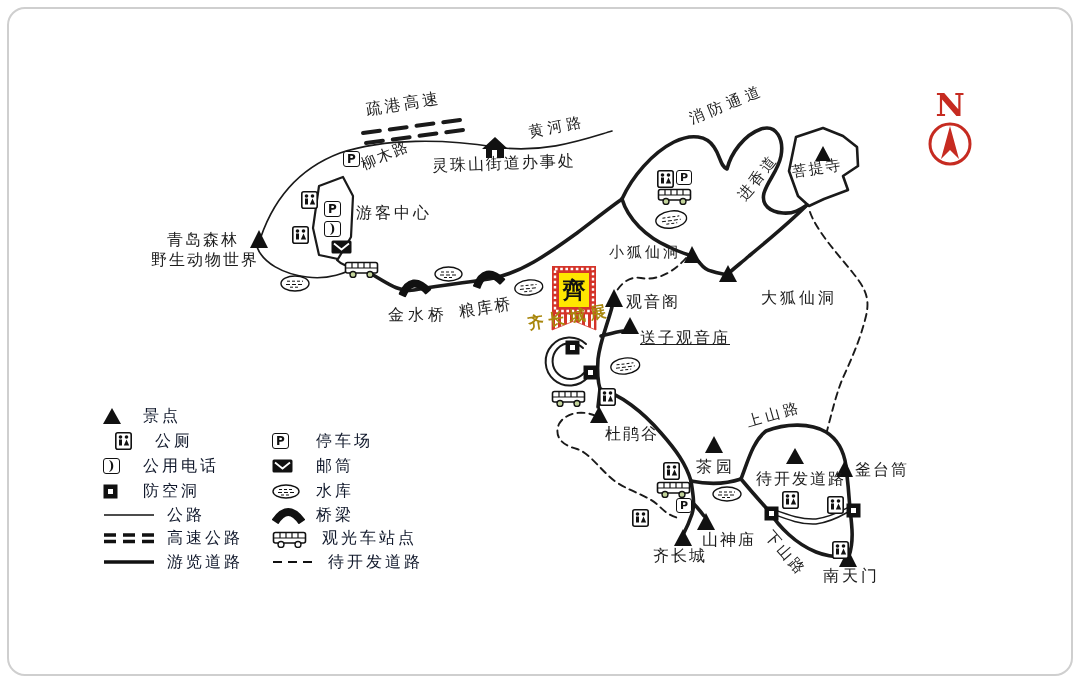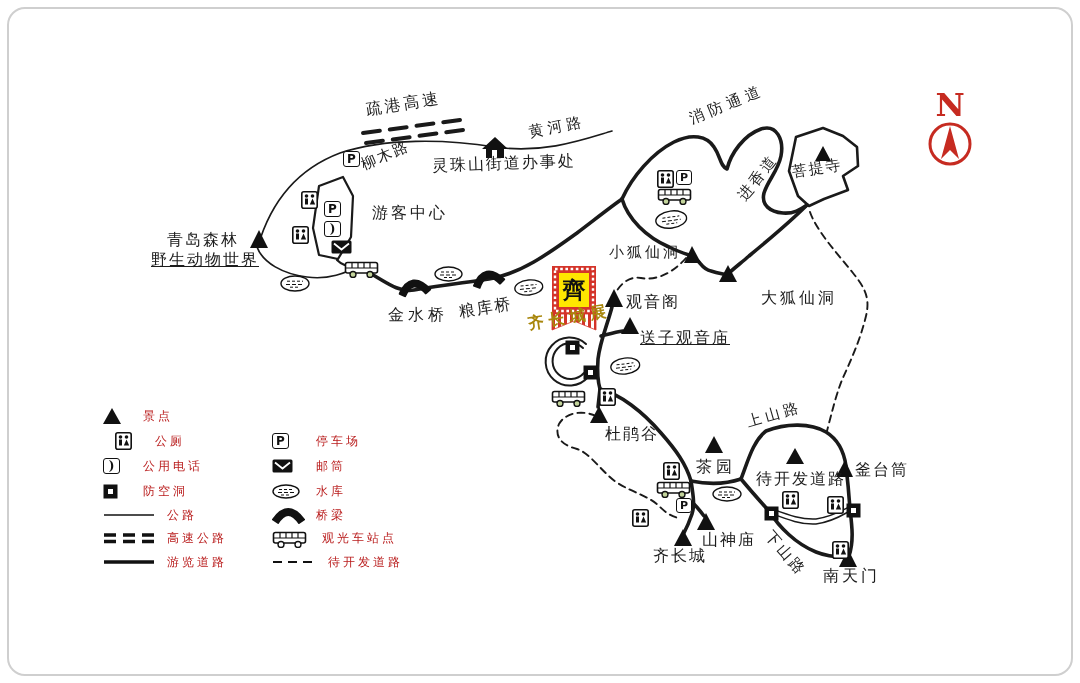--- a/index.html
+++ b/index.html
@@ -13,21 +13,21 @@
   .lbl.small{font-size:15px;}
   .gold{color:#a8860b;font-weight:bold;}
   .icon{position:absolute;}
   .pbox{position:absolute;box-sizing:border-box;border:1.7px solid #111;border-radius:3px;
         background:#fff;display:flex;align-items:center;justify-content:center;
         font-weight:bold;color:#111;}
   
   .legend{position:absolute;left:95px;top:399px;width:330px;}
   .lrow{position:absolute;display:flex;align-items:center;height:22px;}
   .lrow .ic{display:flex;align-items:center;justify-content:flex-start;}
-  .lrow .tx{font-size:12px;letter-spacing:3px;color:#b91c1c;margin-left:10px;}
+  .lrow .tx{font-size:16px;letter-spacing:3px;color:#0f172a;margin-left:10px;}
   
   .compass{position:absolute;left:921px;top:90px;width:58px;height:78px;text-align:center;}
   .compass .n{font-family:"DejaVu Serif",serif;font-weight:bold;font-size:32px;
               color:#c62b21;line-height:30px;}
 </style>
 </head>
 <body>
 
 <div class="stage">
   <div class="frame"></div>
@@ -339,23 +339,23 @@
         <line x1="26" y1="3.5" x2="26" y2="9" stroke="#111" stroke-width="1.2"></line>
         <circle cx="9" cy="15.5" r="3" fill="#c3d49b" stroke="#111" stroke-width="1.4"></circle>
         <circle cx="26" cy="15.5" r="3" fill="#c3d49b" stroke="#111" stroke-width="1.4"></circle>
       </svg>
   </div>
 
   <div class="lbl" style="left:366px;top:100px;transform:rotate(-9deg);letter-spacing:3px;">疏港高速</div>
   <div class="lbl small" style="left:362px;top:156px;transform:rotate(-23deg);">柳木路</div>
   <div class="lbl small" style="left:529px;top:123px;transform:rotate(-11deg);letter-spacing:4px;">黄河路</div>
   <div class="lbl" style="left:432px;top:156px;transform:rotate(-2deg);">灵珠山街道办事处</div>
-  <div class="lbl" style="left:356px;top:203px;letter-spacing:3px;margin-left:16px;">游客中心</div>
+  <div class="lbl" style="left:356px;top:203px;letter-spacing:3px;">游客中心</div>
   <div class="lbl" style="left:167px;top:230px;">青岛森林</div>
-  <div class="lbl" style="left:151px;top:250px;text-decoration:underline;">野生动物世界</div>
+  <div class="lbl" style="left:151px;top:250px;">野生动物世界</div>
   <div class="lbl small" style="left:690px;top:110px;transform:rotate(-22deg);letter-spacing:5px;">消防通道</div>
   <div class="lbl small" style="left:792px;top:163px;transform:rotate(-9deg);">菩提寺</div>
   <div class="lbl small" style="left:734px;top:193px;transform:rotate(-52deg);transform-origin:left top;letter-spacing:3px;">进香道</div>
   <div class="lbl small" style="left:609px;top:243px;letter-spacing:3px;">小狐仙洞</div>
   <div class="lbl" style="left:721px;top:288px;letter-spacing:3px;margin-left:40px;">大狐仙洞</div>
   <div class="lbl" style="left:626px;top:292px;">观音阁</div>
   <div class="lbl" style="left:640px;top:328px;text-decoration:underline;">送子观音庙</div>
   <div class="lbl" style="left:388px;top:305px;letter-spacing:4px;">金水桥</div>
   <div class="lbl" style="left:459px;top:302px;transform:rotate(-9deg);">粮库桥</div>
   <div class="lbl gold" style="left:528px;top:314px;transform:rotate(-9deg);letter-spacing:5px;">齐长城展</div>

